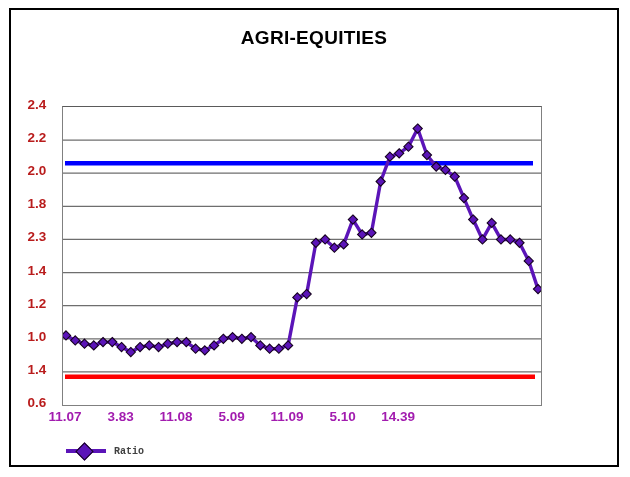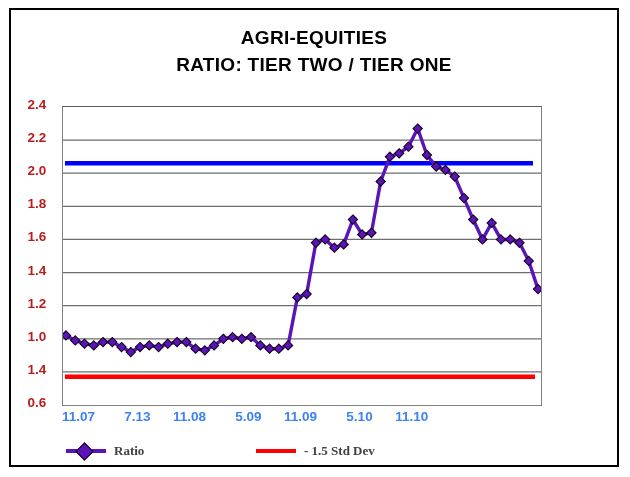--- a/index.html
+++ b/index.html
@@ -77,45 +77,45 @@
     position: absolute;
     left: 0;
     top: 399px;
     width: 606px;
     height: 22px;
   }
   .xlab {
     position: absolute;
     font-size: 13.5px;
     font-weight: bold;
-    color: #3b82f6;
-    text-align: right;
+    color: #a21caf;
+    text-align: center;
     width: 60px;
     font-family: "Liberation Sans", sans-serif;
   }
   #legend {
     position: absolute;
     left: 0;
     top: 431px;
     width: 606px;
     height: 24px;
   }
   .legend-item {
     position: absolute;
     display: flex;
     align-items: center;
     height: 20px;
   }
   .legend-label {
-    font-size: 13px;
+    font-size: 10px;
     font-weight: bold;
     color: #404040;
     margin-left: 8px;
     white-space: nowrap;
-    font-family: Liberation Serif, serif;
+    font-family: Liberation Mono, monospace;
   }
   .lg-swatch-line {
     width: 40px;
     height: 4px;
   }
   .lg-ratio {
     position: relative;
     width: 40px;
     height: 12px;
   }
@@ -139,31 +139,30 @@
   }
   svg { display: block; }
 </style>
 </head>
 <body>
 
 <div id="frame">
 
   <div id="title-block">
     <div class="title-line">AGRI-EQUITIES</div>
-    <div class="title-line">RATIO: TIER TWO / TIER ONE</div>
   </div>
 
   <div id="plot-wrap">
 
     <div id="ylabels">
         <div class="ylab" style="top: -9px;">2.4</div>
         <div class="ylab" style="top: 24.1111px;">2.2</div>
         <div class="ylab" style="top: 57.2222px;">2.0</div>
         <div class="ylab" style="top: 90.3333px;">1.8</div>
-        <div class="ylab" style="top: 123.444px;">1.6</div>
+        <div class="ylab" style="top: 123.444px;">2.3</div>
         <div class="ylab" style="top: 156.556px;">1.4</div>
         <div class="ylab" style="top: 189.667px;">1.2</div>
         <div class="ylab" style="top: 222.778px;">1.0</div>
         <div class="ylab" style="top: 255.889px;">1.4</div>
         <div class="ylab" style="top: 289px;">0.6</div>
       </div>
 
     <div id="plot-area">
       <svg id="plot-svg" width="478" height="298" viewBox="0 0 478 298">
           <line x1="0" y1="33.111111111111086" x2="478" y2="33.111111111111086" stroke="#6e6e6e" stroke-width="1.2"></line>
@@ -227,36 +226,32 @@
           <polygon points="437.9803921568627,127.84444444444443 442.58039215686273,132.44444444444443 437.9803921568627,137.04444444444442 433.3803921568627,132.44444444444443" fill="#5b14b8" stroke="#15001f" stroke-width="1.1"></polygon>
           <polygon points="447.2352941176471,127.84444444444443 451.8352941176471,132.44444444444443 447.2352941176471,137.04444444444442 442.63529411764705,132.44444444444443" fill="#5b14b8" stroke="#15001f" stroke-width="1.1"></polygon>
           <polygon points="456.4901960784314,131.15555555555554 461.0901960784314,135.75555555555553 456.4901960784314,140.35555555555553 451.89019607843136,135.75555555555553" fill="#5b14b8" stroke="#15001f" stroke-width="1.1"></polygon>
           <polygon points="465.7450980392157,149.36666666666665 470.3450980392157,153.96666666666664 465.7450980392157,158.56666666666663 461.14509803921567,153.96666666666664" fill="#5b14b8" stroke="#15001f" stroke-width="1.1"></polygon>
           <polygon points="475,177.5111111111111 479.6,182.1111111111111 475,186.71111111111108 470.4,182.1111111111111" fill="#5b14b8" stroke="#15001f" stroke-width="1.1"></polygon>
         </svg>
     </div>
 
     <div id="xlabels">
         <div class="xlab" style="left: 24px;">11.07</div>
-        <div class="xlab" style="left: 79.5294px;">7.13</div>
+        <div class="xlab" style="left: 79.5294px;">3.83</div>
         <div class="xlab" style="left: 135.059px;">11.08</div>
         <div class="xlab" style="left: 190.588px;">5.09</div>
         <div class="xlab" style="left: 246.118px;">11.09</div>
         <div class="xlab" style="left: 301.647px;">5.10</div>
-        <div class="xlab" style="left: 357.176px;">11.10</div>
+        <div class="xlab" style="left: 357.176px;">14.39</div>
       </div>
 
     <div id="legend">
         <div class="legend-item" style="left: 55px;">
           <span class="lg-ratio">
             <span class="lg-bar" style="background: rgb(91, 20, 184);"></span>
             <span class="lg-dia" style="background: rgb(91, 20, 184);"></span>
           </span>
           <span class="legend-label">Ratio</span>
         </div>
-        <div class="legend-item" style="left: 245px;">
-          <span class="lg-swatch-line" style="background: rgb(255, 0, 0);"></span>
-          <span class="legend-label">- 1.5 Std Dev</span>
-        </div>
       </div>
   </div>
 
 </div>
 
 </body></html>

